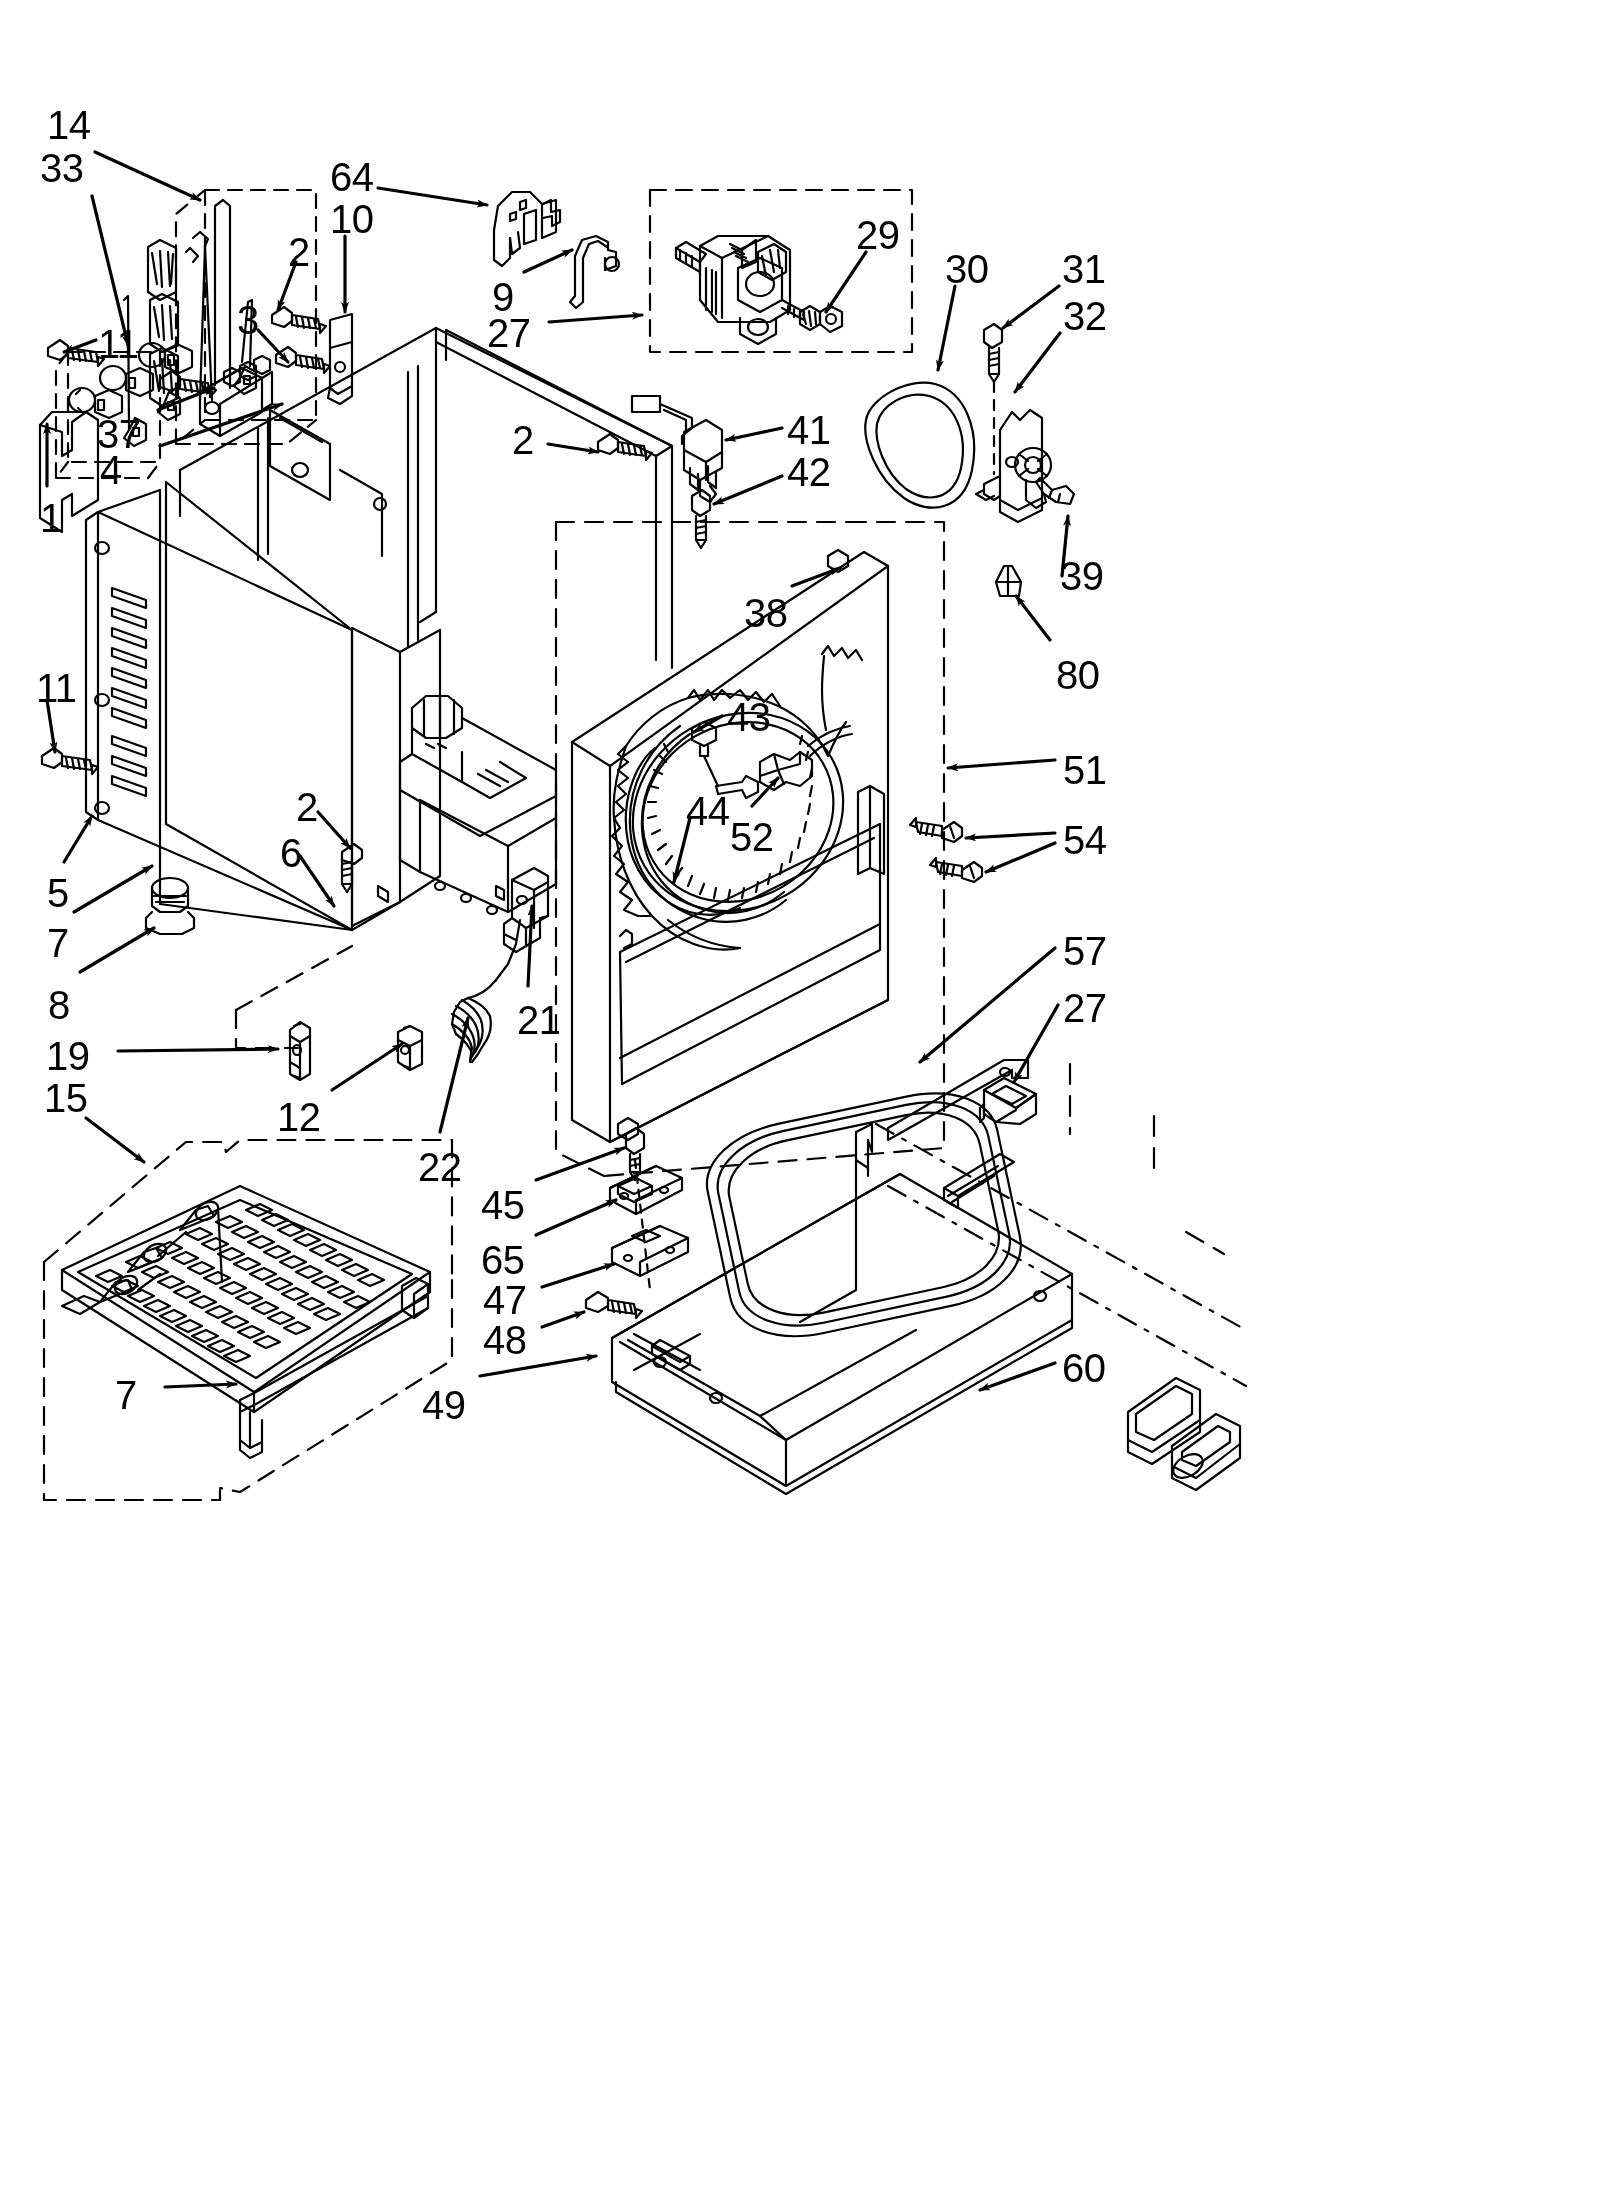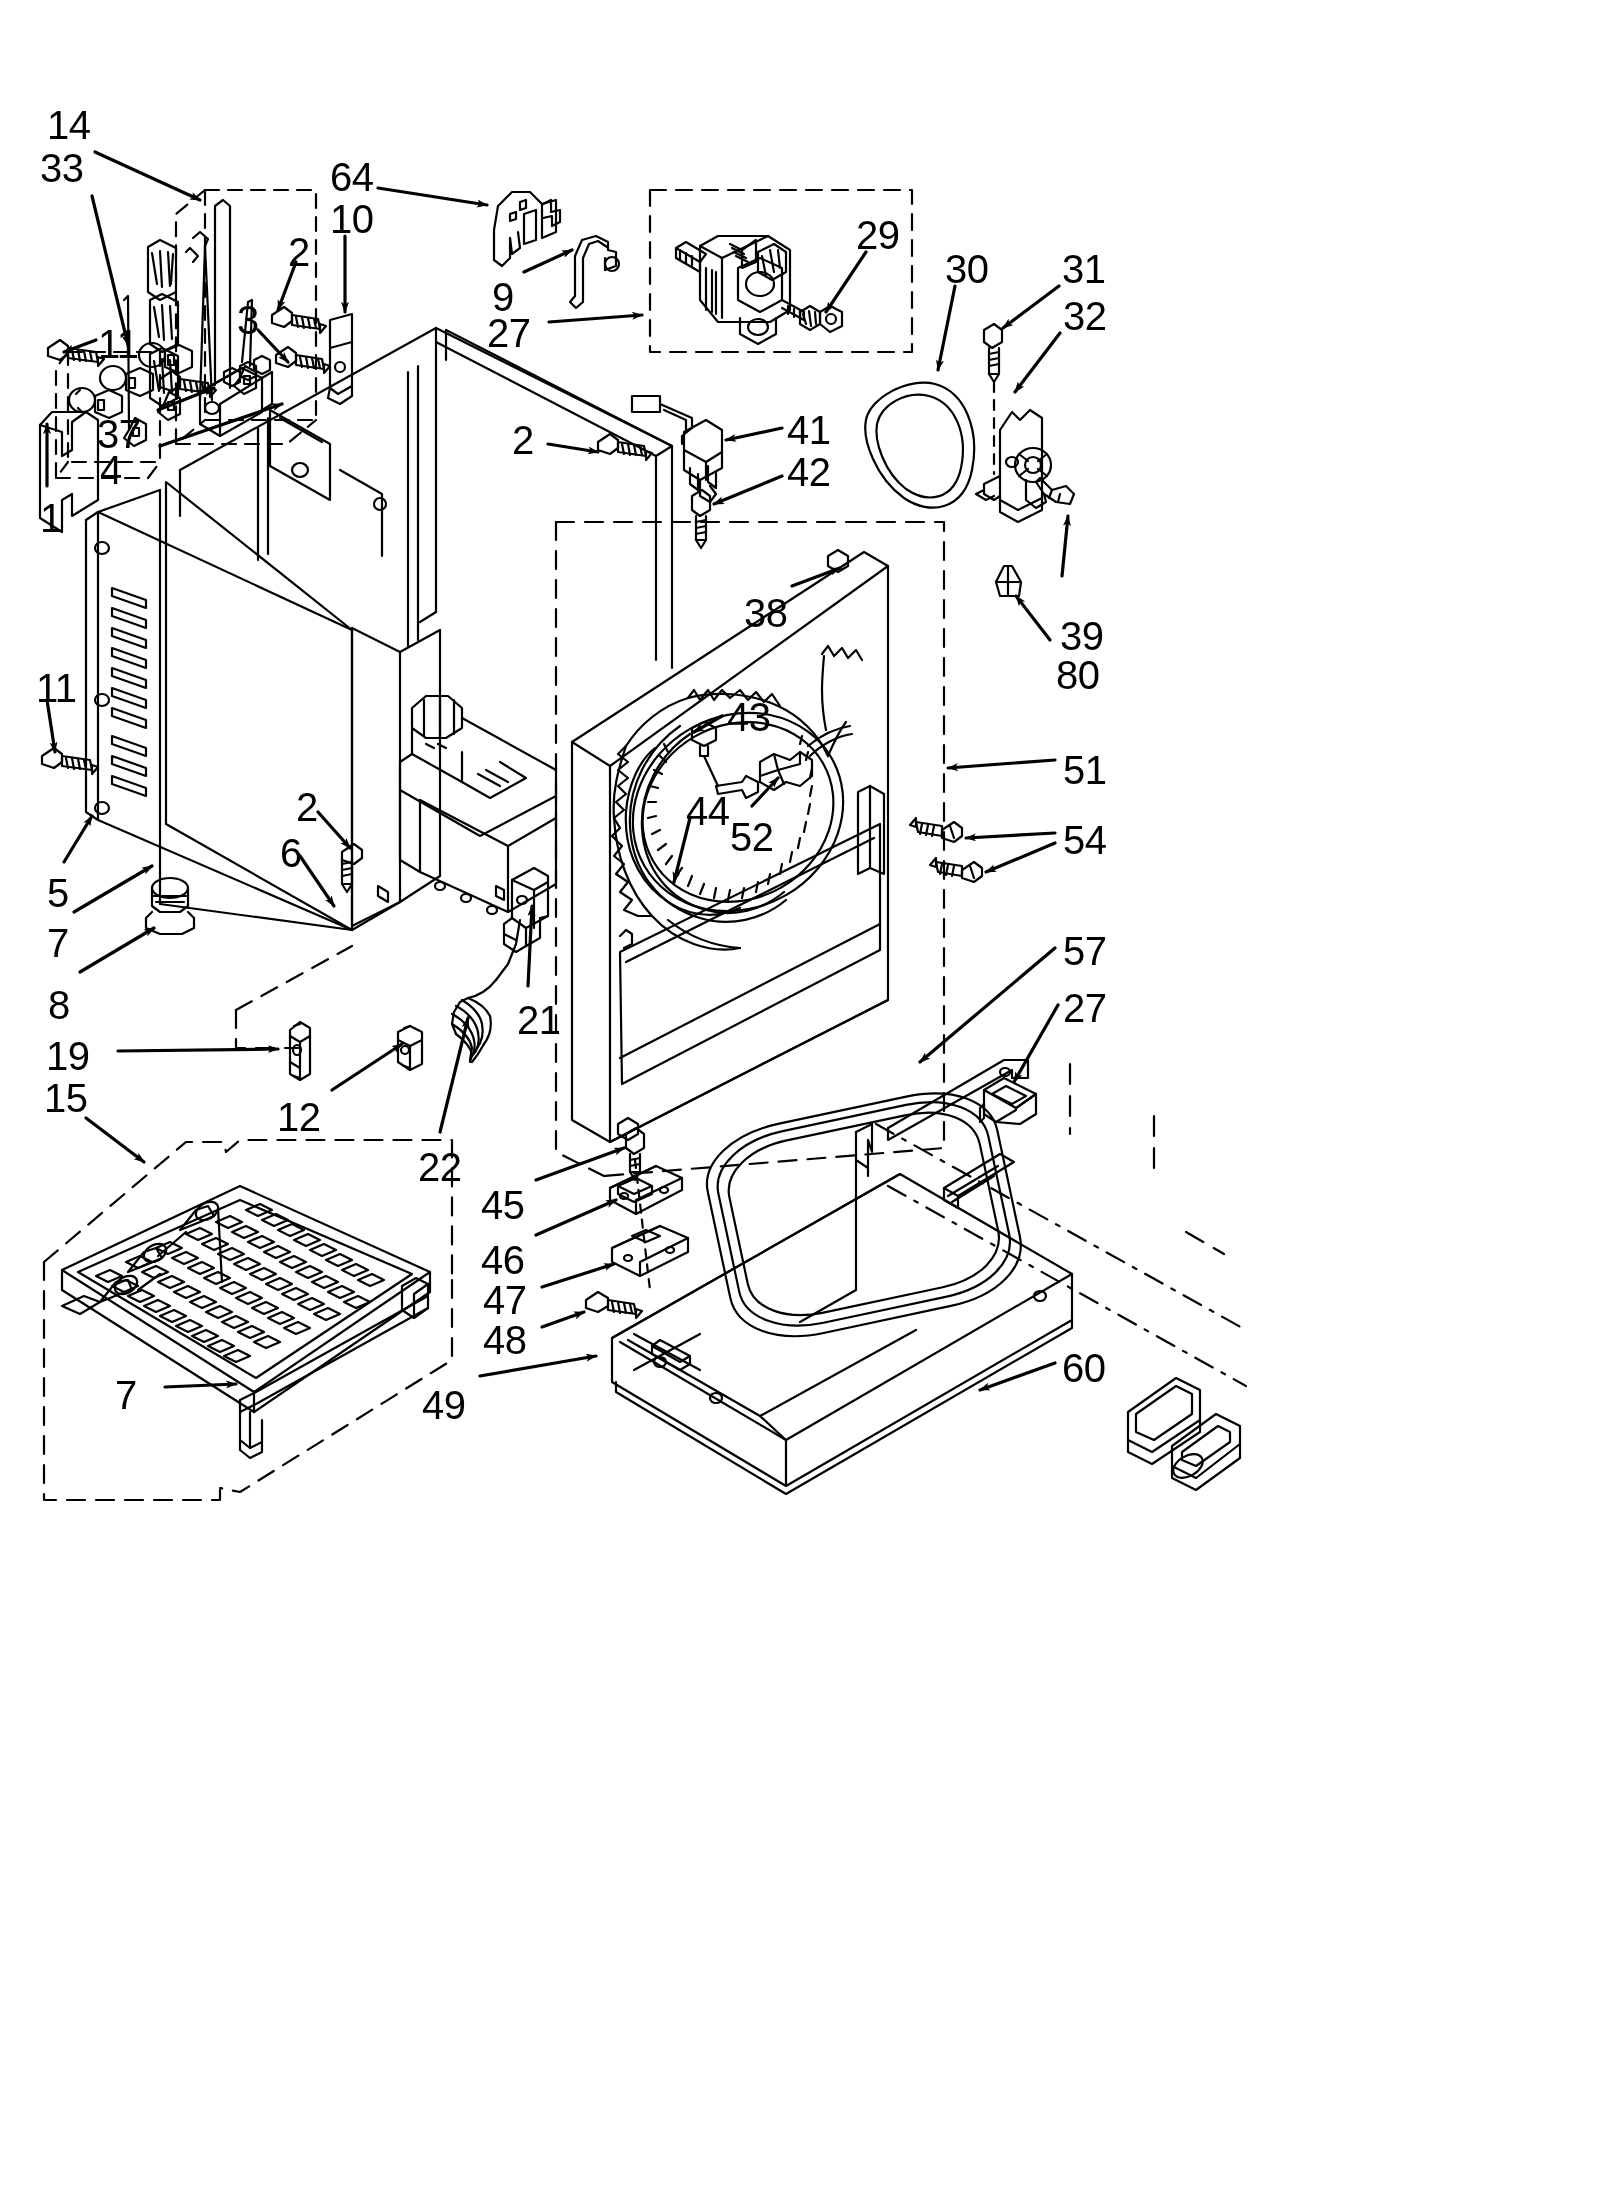--- a/index.html
+++ b/index.html
@@ -718,42 +718,42 @@
   <span class="callout" style="left:237px;top:300px">3</span>
   <span class="callout" style="left:487px;top:313px">27</span>
   <span class="callout" style="left:98px;top:324px">11</span>
   <span class="callout" style="left:97px;top:414px">37</span>
   <span class="callout" style="left:100px;top:450px">4</span>
   <span class="callout" style="left:512px;top:420px">2</span>
   <span class="callout" style="left:787px;top:410px">41</span>
   <span class="callout" style="left:787px;top:452px">42</span>
   <span class="callout" style="left:40px;top:498px">1</span>
   <span class="callout" style="left:744px;top:593px">38</span>
-  <span class="callout" style="left:1060px;top:616px">39</span>
+  <span class="callout" style="left:1060px;top:556px">39</span>
   <span class="callout" style="left:1056px;top:655px">80</span>
   <span class="callout" style="left:36px;top:668px">11</span>
   <span class="callout" style="left:727px;top:697px">43</span>
   <span class="callout" style="left:1063px;top:750px">51</span>
   <span class="callout" style="left:296px;top:787px">2</span>
   <span class="callout" style="left:686px;top:791px">44</span>
   <span class="callout" style="left:730px;top:817px">52</span>
   <span class="callout" style="left:47px;top:873px">5</span>
   <span class="callout" style="left:280px;top:833px">6</span>
   <span class="callout" style="left:47px;top:923px">7</span>
   <span class="callout" style="left:48px;top:985px">8</span>
   <span class="callout" style="left:1063px;top:820px">54</span>
   <span class="callout" style="left:517px;top:1000px">21</span>
   <span class="callout" style="left:46px;top:1036px">19</span>
   <span class="callout" style="left:44px;top:1078px">15</span>
   <span class="callout" style="left:277px;top:1097px">12</span>
   <span class="callout" style="left:418px;top:1147px">22</span>
   <span class="callout" style="left:1063px;top:931px">57</span>
   <span class="callout" style="left:1063px;top:988px">27</span>
   <span class="callout" style="left:481px;top:1185px">45</span>
-  <span class="callout" style="left:481px;top:1240px">46</span>
+  <span class="callout" style="left:481px;top:1240px">65</span>
   <span class="callout" style="left:483px;top:1280px">47</span>
   <span class="callout" style="left:483px;top:1320px">48</span>
   <span class="callout" style="left:115px;top:1375px">7</span>
   <span class="callout" style="left:422px;top:1385px">49</span>
   <span class="callout" style="left:1062px;top:1348px">60</span>
 </div>
 
 </div>
 
 </body></html>

